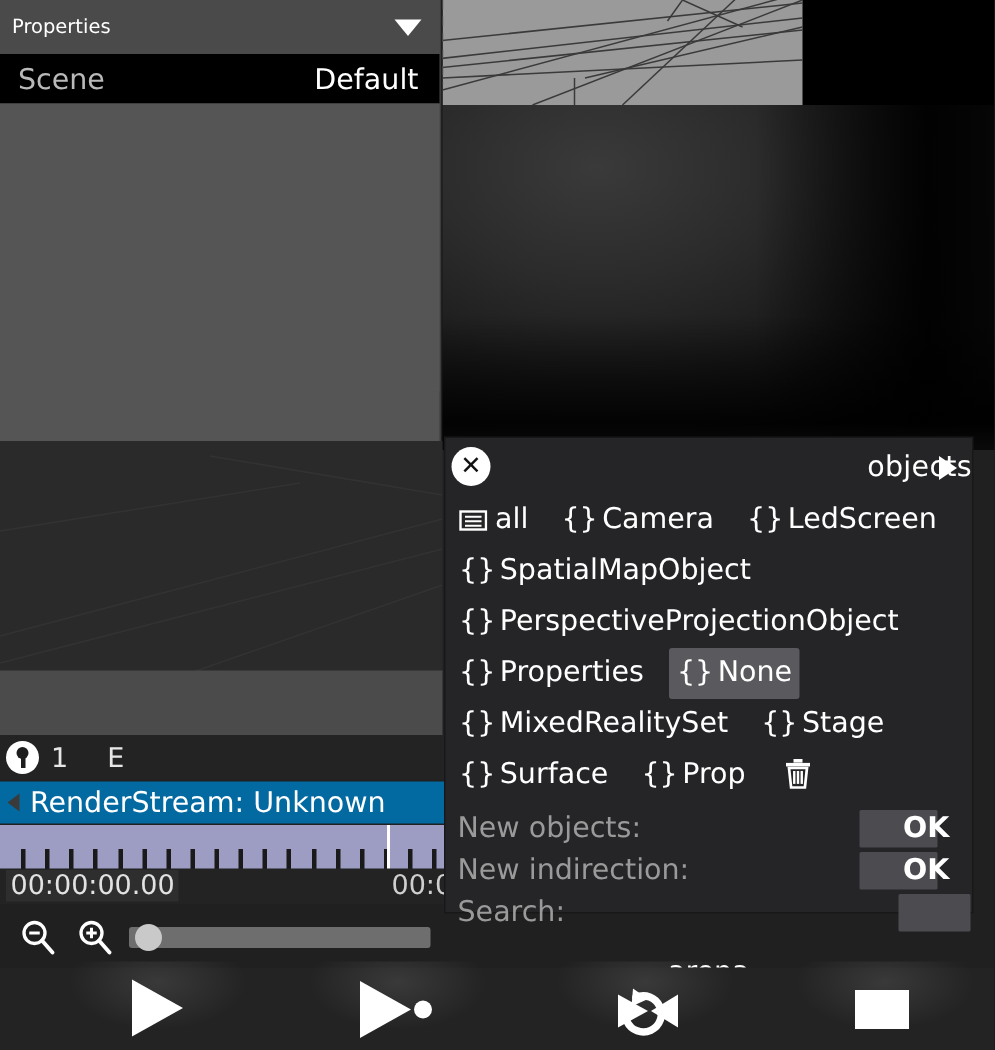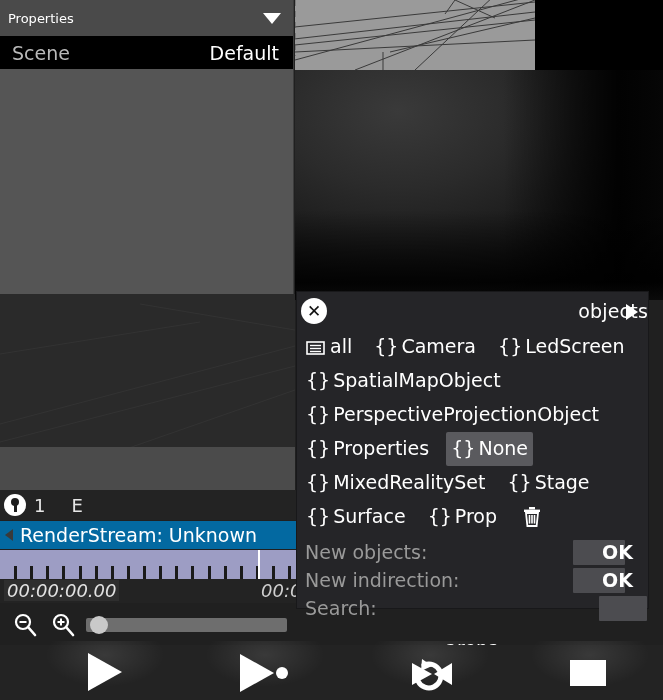--- a/index.html
+++ b/index.html
@@ -298,21 +298,20 @@
     top: 0; bottom: 0;
     width: 2px;
     background: #ffffff;
   }
   #ruler-labels {
     position: absolute;
     left: 0; top: 579px;
     width: 297px; height: 24px;
     background: #232323;
     overflow: hidden;
-    font-style: italic;
   }
   .time-label {
     position: absolute;
     top: 1px;
     font-size: 18px;
     color: #e2e2e2;
     background: #2e2e2e;
     padding: 0 3px;
     white-space: nowrap;
   }

